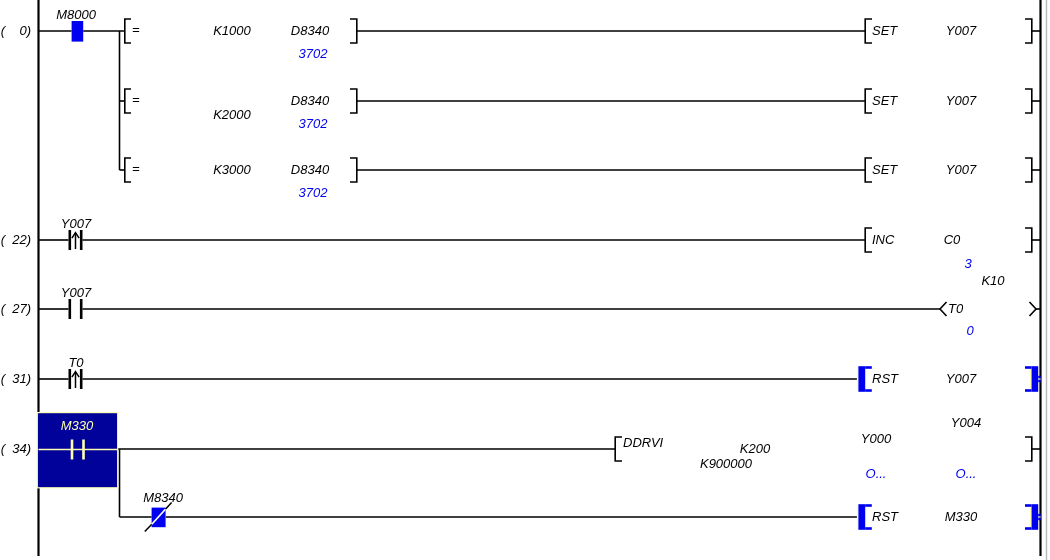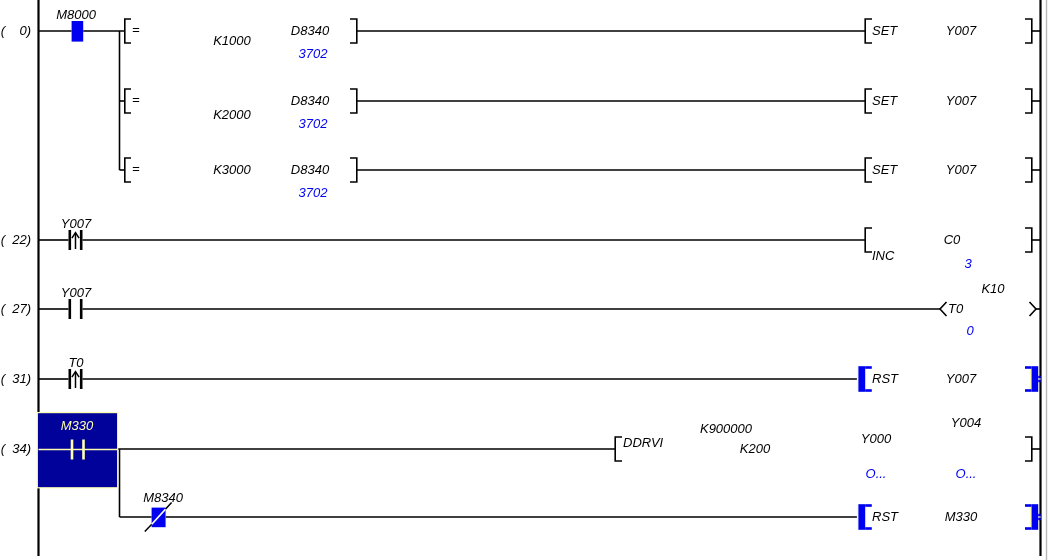--- a/index.html
+++ b/index.html
@@ -170,53 +170,53 @@
 <div class="lbl step" style="top:441px">(  34)</div>
 
 <div class="lbl tc" style="left:36px;top:7px">M8000</div>
 <div class="lbl tc" style="left:36px;top:216px">Y007</div>
 <div class="lbl tc" style="left:36px;top:285px">Y007</div>
 <div class="lbl tc" style="left:36px;top:355px">T0</div>
 <div class="lbl tc sel" style="left:37px;top:418px">M330</div>
 <div class="lbl tc" style="left:123px;top:490px">M8340</div>
 
 <div class="lbl" style="left:132px;top:22px">=</div>
-<div class="lbl tc" style="left:192px;top:33px">K1000</div>
+<div class="lbl tc" style="left:192px;top:23px">K1000</div>
 <div class="lbl tc" style="left:270px;top:23px">D8340</div>
 <div class="lbl tc mv" style="left:273px;top:46px">3702</div>
 <div class="lbl" style="left:872px;top:23px">SET</div>
 <div class="lbl tc" style="left:921px;top:23px">Y007</div>
 
 <div class="lbl" style="left:132px;top:92px">=</div>
 <div class="lbl tc" style="left:192px;top:107px">K2000</div>
 <div class="lbl tc" style="left:270px;top:93px">D8340</div>
 <div class="lbl tc mv" style="left:273px;top:116px">3702</div>
 <div class="lbl" style="left:872px;top:93px">SET</div>
 <div class="lbl tc" style="left:921px;top:93px">Y007</div>
 
 <div class="lbl" style="left:132px;top:161px">=</div>
 <div class="lbl tc" style="left:192px;top:162px">K3000</div>
 <div class="lbl tc" style="left:270px;top:162px">D8340</div>
 <div class="lbl tc mv" style="left:273px;top:185px">3702</div>
 <div class="lbl" style="left:872px;top:162px">SET</div>
 <div class="lbl tc" style="left:921px;top:162px">Y007</div>
 
-<div class="lbl" style="left:872px;top:248px">INC</div>
+<div class="lbl" style="left:872px;top:232px">INC</div>
 <div class="lbl tc" style="left:912px;top:232px">C0</div>
 <div class="lbl tc mv" style="left:928px;top:256px">3</div>
 
-<div class="lbl tc" style="left:953px;top:281px">K10</div>
+<div class="lbl tc" style="left:953px;top:273px">K10</div>
 <div class="lbl" style="left:948px;top:301px">T0</div>
 <div class="lbl tc mv" style="left:930px;top:323px">0</div>
 
 <div class="lbl" style="left:872px;top:371px">RST</div>
 <div class="lbl tc" style="left:921px;top:371px">Y007</div>
 
 <div class="lbl" style="left:623px;top:435px">DDRVI</div>
-<div class="lbl tc" style="left:686px;top:421px">K900000</div>
+<div class="lbl tc" style="left:686px;top:456px">K900000</div>
 <div class="lbl tc" style="left:715px;top:441px">K200</div>
 <div class="lbl tc" style="left:836px;top:431px">Y000</div>
 <div class="lbl tc" style="left:926px;top:415px">Y004</div>
 <div class="lbl tc mv" style="left:836px;top:466px">O...</div>
 <div class="lbl tc mv" style="left:926px;top:466px">O...</div>
 
 <div class="lbl" style="left:872px;top:509px">RST</div>
 <div class="lbl tc" style="left:921px;top:509px">M330</div>
 
 </div>

